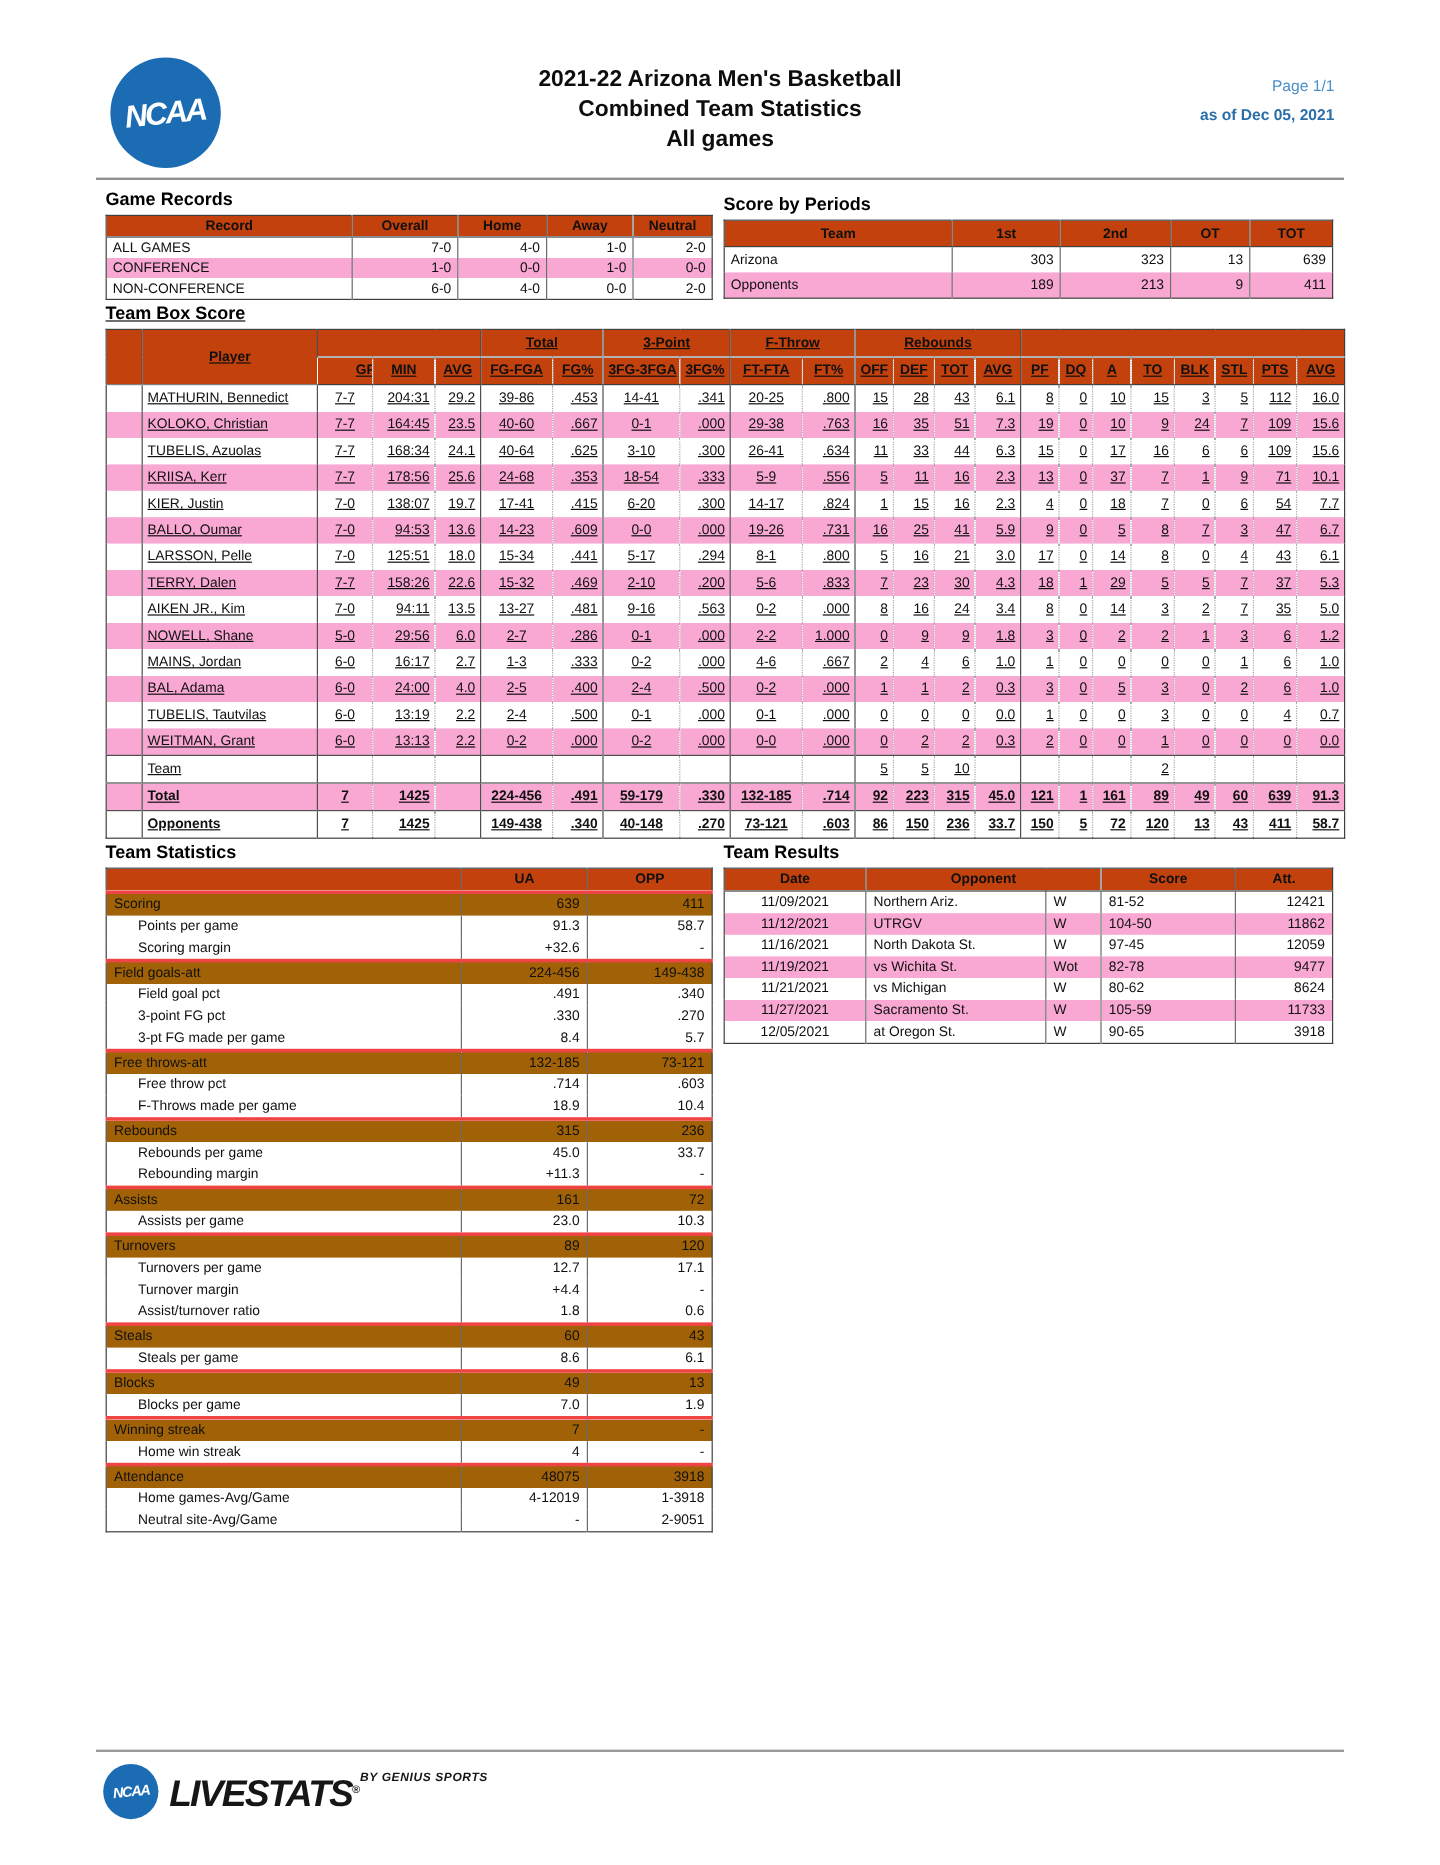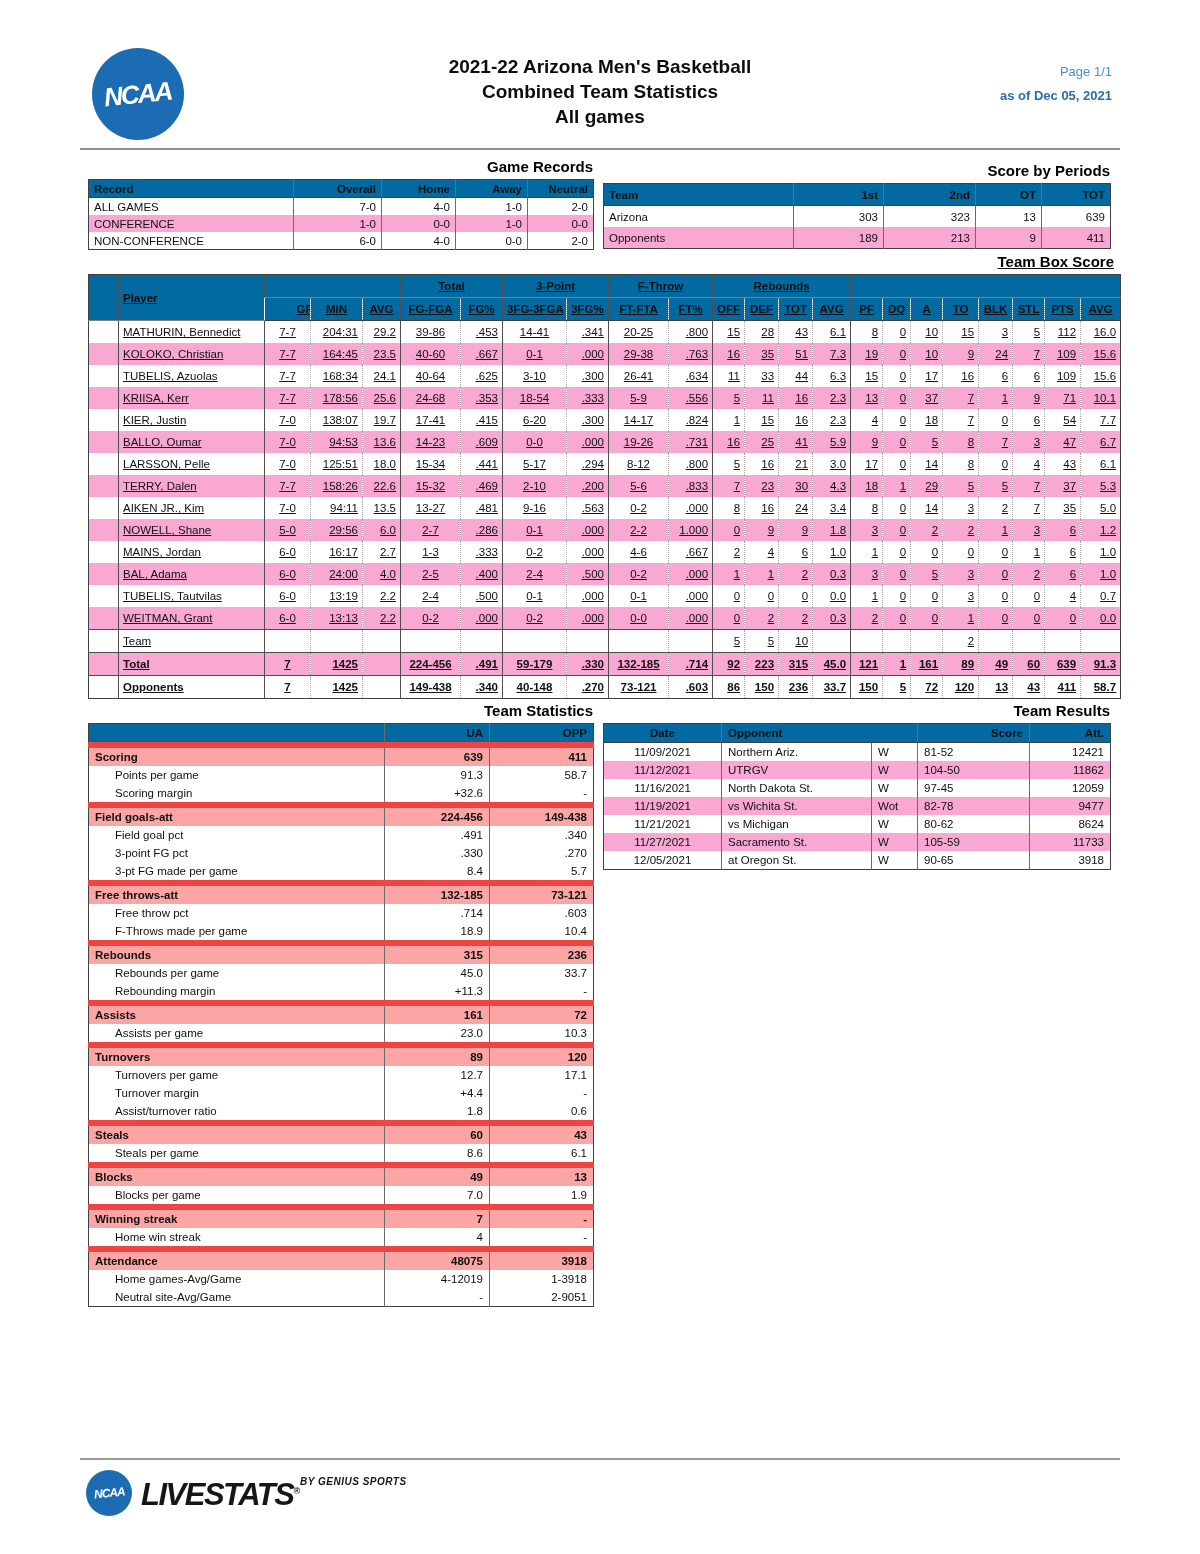--- a/index.html
+++ b/index.html
@@ -17,52 +17,52 @@
 
   .doc-title{position:absolute;left:260px;right:260px;top:54px;text-align:center;
              font-size:19px;font-weight:bold;line-height:25px;color:#0d0d0d;}
   .page-info{position:absolute;right:88px;top:60px;text-align:right;font-size:13px;line-height:24px;}
   .page-num{color:#4a8fc7;}
   .as-of{color:#2a6ea9;font-weight:bold;}
   .rule-top{position:absolute;left:80px;top:148px;width:1040px;border-top:2px solid #8f8f8f;}
   .rule-bottom{position:absolute;left:80px;top:1458px;width:1040px;border-top:2px solid #9a9a9a;}
 
   
-  .sec-title{font-size:15px;font-weight:bold;color:#000;margin:0 0 4px 0;text-align:right;}
+  .sec-title{font-size:15px;font-weight:bold;color:#000;margin:0 0 4px 0;}
   #sec-gr{left:88px;top:158px;width:505px;}
   #sec-sbp{left:603px;top:162px;width:507px;}
   #sec-bs{left:88px;top:253px;width:1026px;text-decoration:underline;}
   #sec-ts{left:88px;top:702px;width:505px;}
   #sec-tr{left:603px;top:702px;width:507px;}
 
   
   table.tbl{border-collapse:collapse;table-layout:fixed;border:1.5px solid #404040;background:#fff;}
   .tbl th,.tbl td{white-space:nowrap;overflow:hidden;font-size:11.5px;color:#101010;padding:1px 5px;}
-  .tbl thead th{background:#0369a1;font-weight:bold;border-bottom:1.2px solid #404040;}
+  .tbl thead th{background:#c2410c;font-weight:bold;border-bottom:1.2px solid #404040;text-align:center;}
   .l{text-align:left}.c{text-align:center}.r{text-align:right}
   tr.alt{background:#f9a8d4;}
 
   
   .simple th,.simple td{border-left:1px solid #6b6b6b;height:15px;}
   .simple th:first-child,.simple td:first-child{border-left:none;}
   .sbp th,.sbp td{height:19px;}
 
   
   .bs th,.bs td{border-left:1px dotted #a9a9a9;padding:2px 4px;height:18px;font-size:11.5px;}
   .bs th:first-child,.bs td:first-child{border-left:none;padding-left:32px;}
   .bs .sepb{border-left:1px solid #4f4f4f;}
   .bs thead tr:first-child th{border-bottom:1px solid #808080;}
   .bs thead th.deep,.bs thead tr:last-child th{border-bottom:1.2px solid #404040;}
   .bs tbody tr.team-row td{border-top:1px solid #4f4f4f;}
   .bs tbody tr.total-row td,.bs tbody tr.opp-row td{border-top:1px solid #4f4f4f;font-weight:bold;}
 
   
   .stats th,.stats td{border-left:1px solid #6b6b6b;height:14px;padding:2px 6px;}
   .stats th:first-child,.stats td:first-child{border-left:none;}
-  .stats tr.cat td{background:#fca5a5;font-weight:bold;border-top:6px solid #ef4444;}
+  .stats tr.cat td{background:#a16207;font-weight:normal;border-top:3px solid #ef4444;}
   .stats tr.sub td:first-child{padding-left:26px;}
 
   
   .res th,.res td{border-left:1px solid #6b6b6b;height:14px;padding:2px 6px;}
   .res th:first-child,.res td:first-child{border-left:none;}
 
   
   .footer{position:absolute;left:86px;top:1470px;display:flex;align-items:center;gap:9px;}
   .brand-block{display:flex;flex-direction:row;justify-content:flex-start;}
   .brand{font-size:31px;font-weight:bold;font-style:italic;letter-spacing:-1.5px;
@@ -394,21 +394,21 @@
             <tr>
               <td class="r">3</td>
               <td class="l sepb">LARSSON, Pelle</td>
               <td class="c sepb">7-0</td>
               <td class="r">125:51</td>
               <td class="r">18.0</td>
               <td class="c sepb">15-34</td>
               <td class="r">.441</td>
               <td class="c sepb">5-17</td>
               <td class="r">.294</td>
-              <td class="c sepb">8-12</td>
+              <td class="c sepb">8-1</td>
               <td class="r">.800</td>
               <td class="r sepb">5</td>
               <td class="r">16</td>
               <td class="r">21</td>
               <td class="r">3.0</td>
               <td class="r sepb">17</td>
               <td class="r">0</td>
               <td class="r">14</td>
               <td class="r">8</td>
               <td class="r">0</td>

